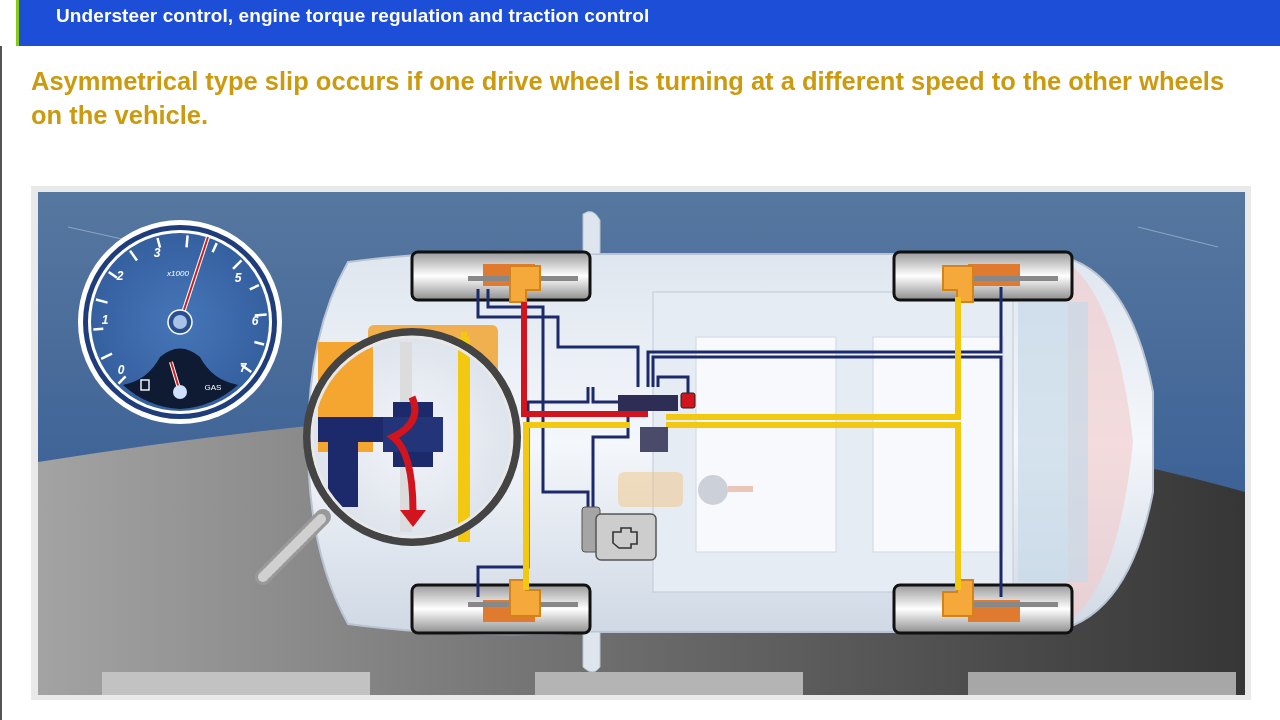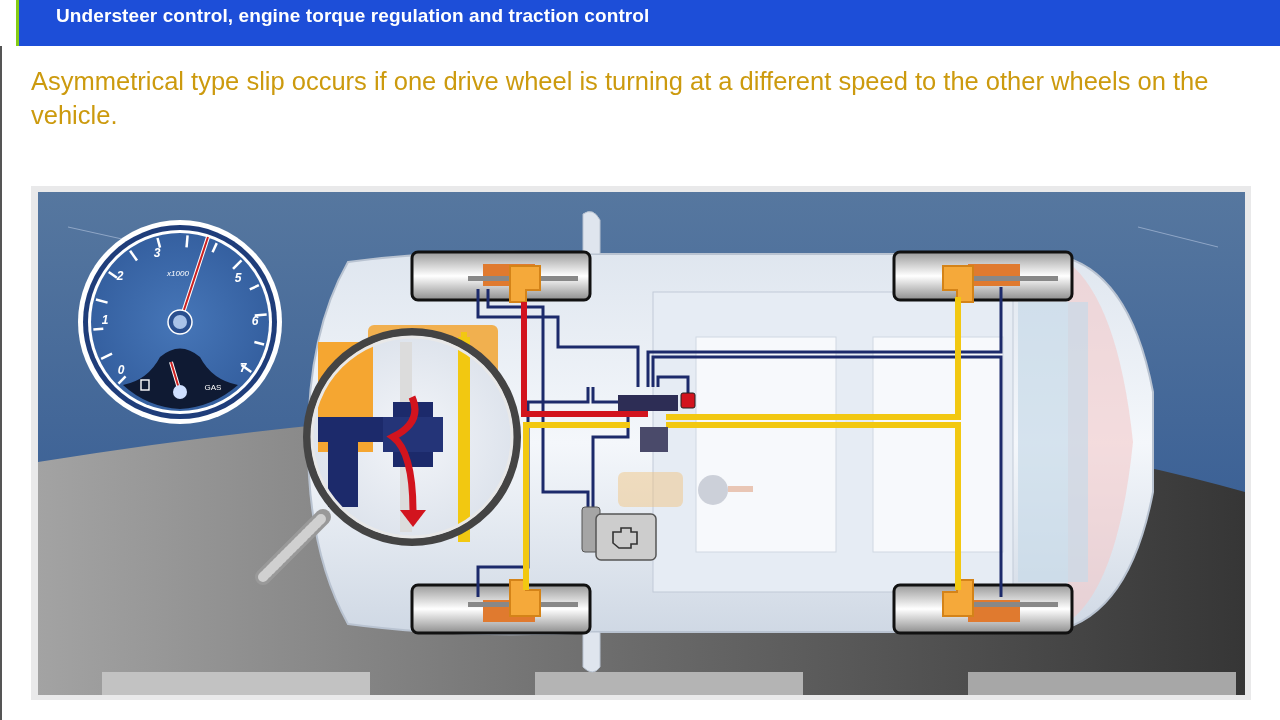--- a/index.html
+++ b/index.html
@@ -1,20 +1,20 @@
 <!DOCTYPE html>
 <html><head>
 <meta charset="utf-8">
 <style>
   * { margin: 0; padding: 0; box-sizing: border-box; }
   html, body { width: 1280px; height: 720px; overflow: hidden; background: #ffffff; font-family: "Liberation Sans", sans-serif; }
   .header-bar { position: absolute; left: 16px; top: 0; width: 1280px; height: 46px; background: #1d4ed8; border-left: 3px solid #84cc16; }
   .header-title { position: absolute; left: 37px; top: 5px; color: #ffffff; font-size: 19px; font-weight: bold; letter-spacing: 0.1px; }
   .left-border { position: absolute; left: 0; top: 46px; width: 2px; height: 674px; background: #555; }
-  .lead-text { position: absolute; left: 31px; top: 64px; width: 1210px; color: #cc9a0e; font-size: 25.5px; font-weight: normal; line-height: 34px; }
+  .lead-text { position: absolute; left: 31px; top: 64px; width: 1210px; color: #cc9a0e; font-size: 25.5px; font-weight: bold; line-height: 34px; }
   .stage-frame { position: absolute; left: 31px; top: 186px; width: 1220px; height: 514px; background: #e9e9ea; }
   .stage { position: absolute; left: 38px; top: 192px; width: 1207px; height: 503px; overflow: hidden; }
   .stage svg { display: block; }
 </style>
 </head>
 <body>
 
 <div class="header-bar">
   <div class="header-title">Understeer control, engine torque regulation and traction control</div>
 </div>

